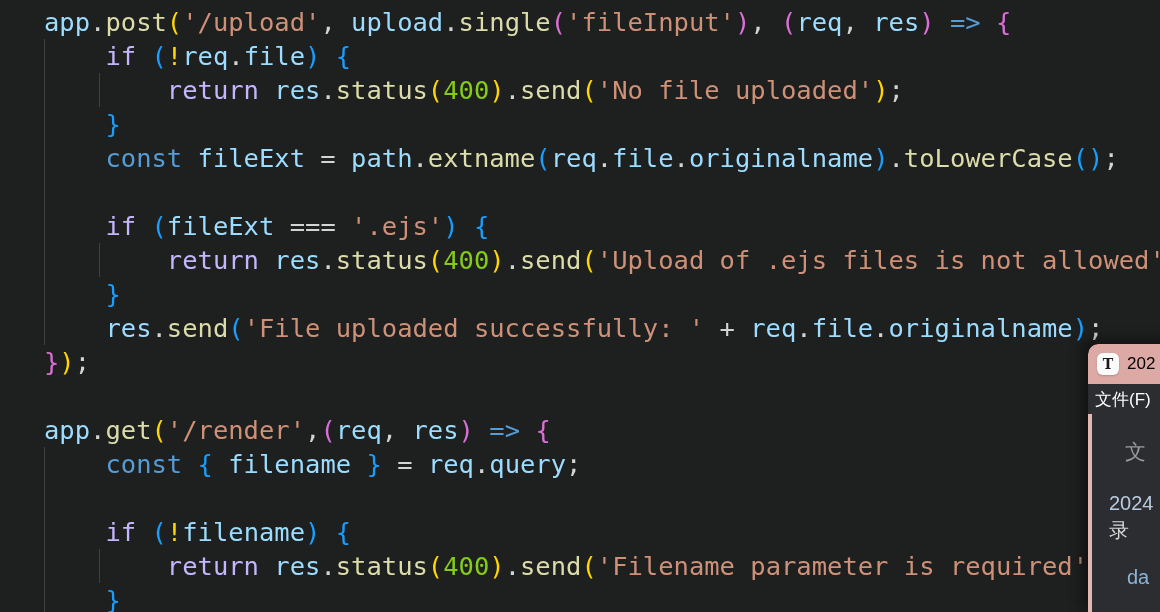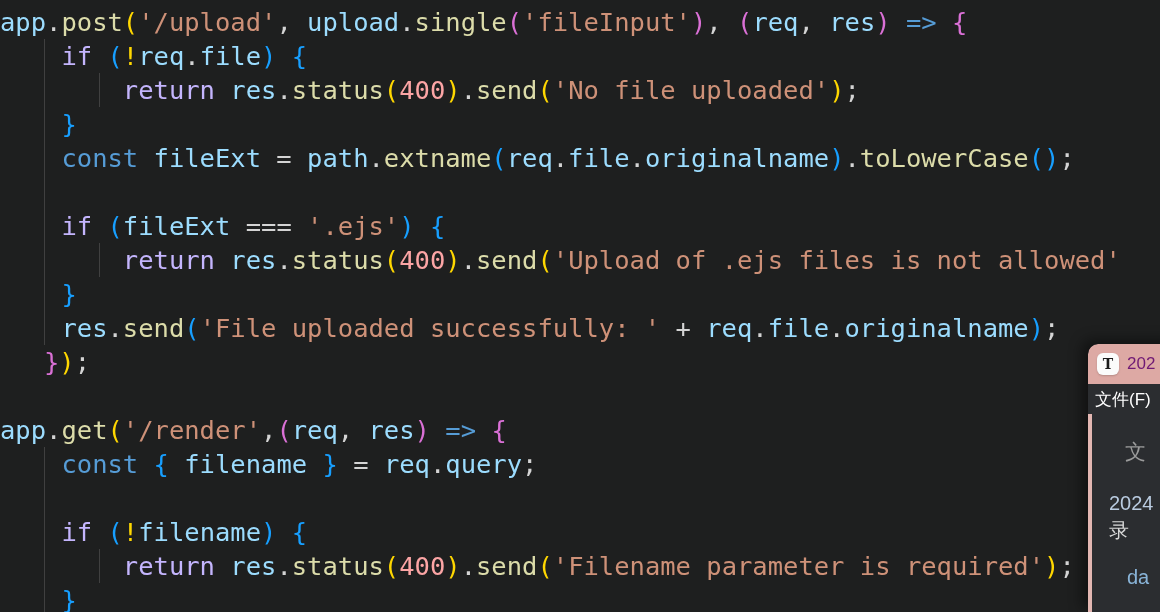--- a/index.html
+++ b/index.html
@@ -31,36 +31,37 @@
     width: 100%;
   }
   .line {
     position: relative;
     height: 34px;
     line-height: 34px;
     white-space: pre;
     font-size: 25.5px;
     letter-spacing: 0px;
     color: #d4d4d4;
+    padding-left: 44px;
   }
   .guide {
     position: absolute;
     top: 0;
     width: 1px;
     height: 100%;
     background: #404040;
   }
   .g1 { left: 44px; }
   .g2 { left: 99px; }
   .t-var    { color: #9cdcfe; }
   .t-func   { color: #dcdcaa; }
   .t-kw     { color: #c4b5fd; }
   .t-kw2    { color: #569cd6; }
   .t-str    { color: #ce9178; }
-  .t-num    { color: #fca5a5; }
+  .t-num    { color: #84cc16; }
   .t-p1     { color: #ffd700; }
   .t-p2     { color: #da70d6; }
   .t-p3     { color: #179fff; }
   .t-op     { color: #d4d4d4; }
 
   
   #overlay {
     position: absolute;
     left: 1088px;
     top: 344px;
@@ -91,21 +92,21 @@
     font-weight: bold;
     font-size: 14px;
     color: #1b1b1b;
     flex: 0 0 auto;
     box-shadow: 0 1px 2px rgba(0,0,0,0.18);
   }
   .ov-title {
     margin-left: 8px;
     font-family: "Liberation Sans", sans-serif;
     font-size: 17px;
-    color: #701a75;
+    color: #000000;
     white-space: nowrap;
     overflow: hidden;
   }
   .ov-menubar {
     height: 30px;
     background: #2b2d30;
     display: flex;
     align-items: center;
     padding-left: 7px;
     box-sizing: border-box;

